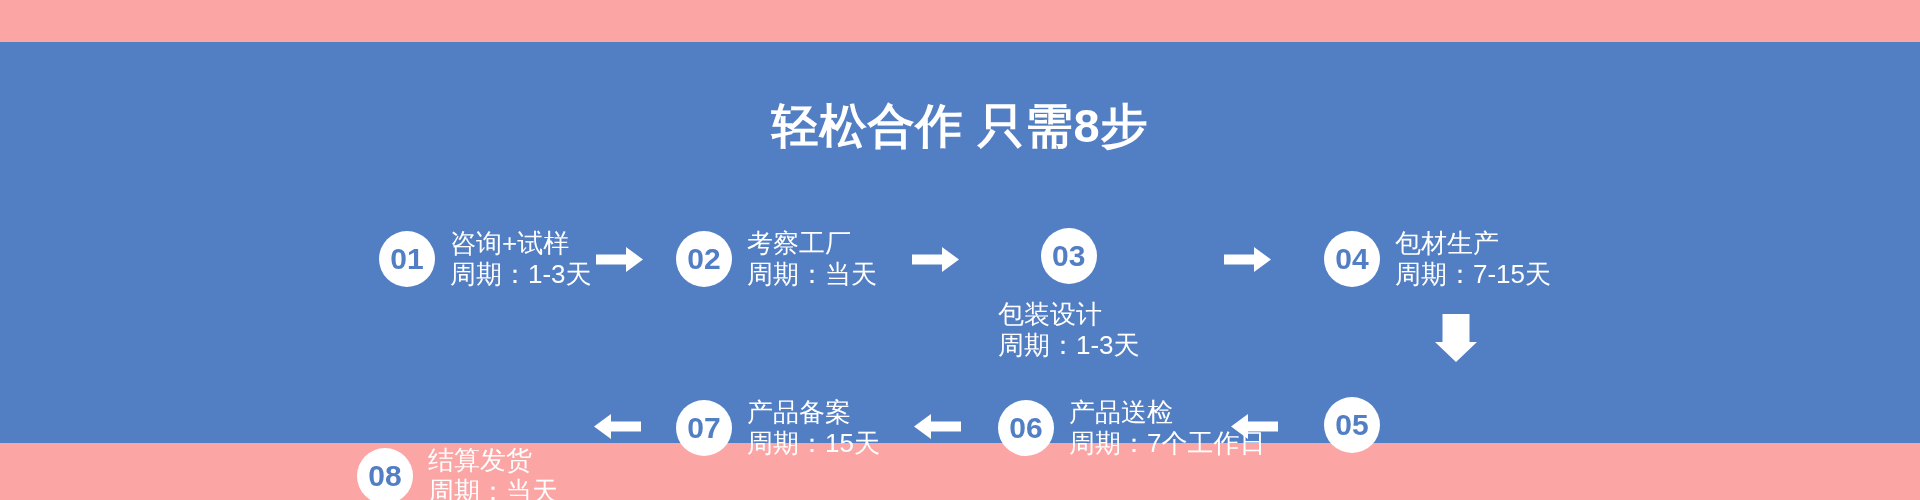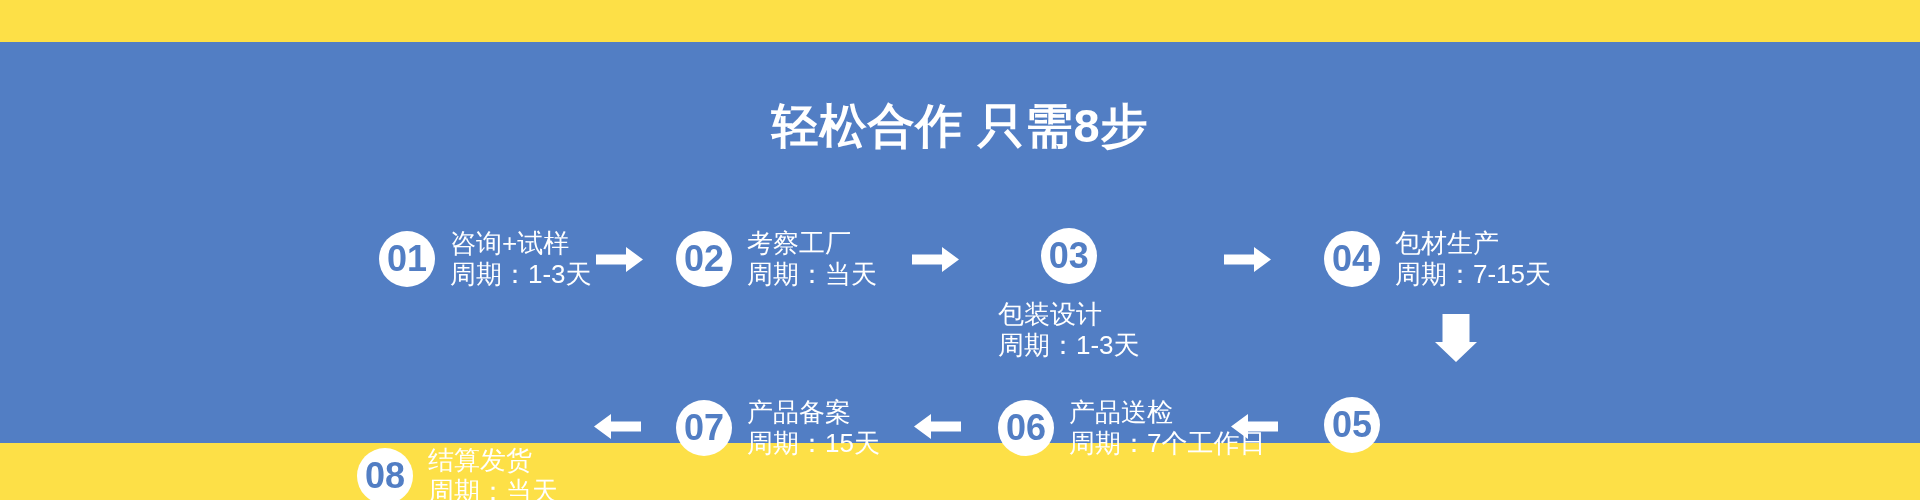--- a/index.html
+++ b/index.html
@@ -5,21 +5,21 @@
   html, body {
     margin: 0;
     padding: 0;
     background: #ffffff;
     font-family: "Liberation Sans", "DejaVu Sans", sans-serif;
   }
   .page {
     position: relative;
     width: 1920px;
     height: 500px;
-    background: #fde047;
+    background: #fca5a5;
     overflow: hidden;
   }
   .banner {
     position: absolute;
     left: 0;
     top: 42px;
     width: 1920px;
     height: 401px;
     background: var(--banner-bg, #527EC4);
   }
@@ -42,21 +42,21 @@
     align-items: center;
     gap: 15px;
     white-space: nowrap;
   }
   .circle {
     width: 56px;
     height: 56px;
     border-radius: 50%;
     background: var(--circle-fill, #ffffff);
     color: var(--circle-num, #527EC4);
-    font-size: 36px;
+    font-size: 30px;
     font-weight: 700;
     display: flex;
     align-items: center;
     justify-content: center;
     flex: 0 0 auto;
   }
   .step-text {
     color: var(--text-color, #ffffff);
     font-size: 26px;
     line-height: 31px;

